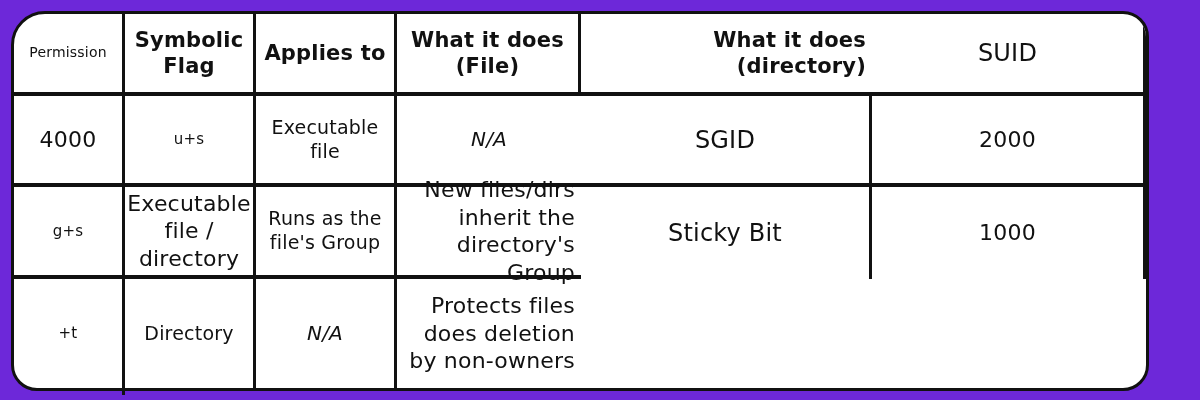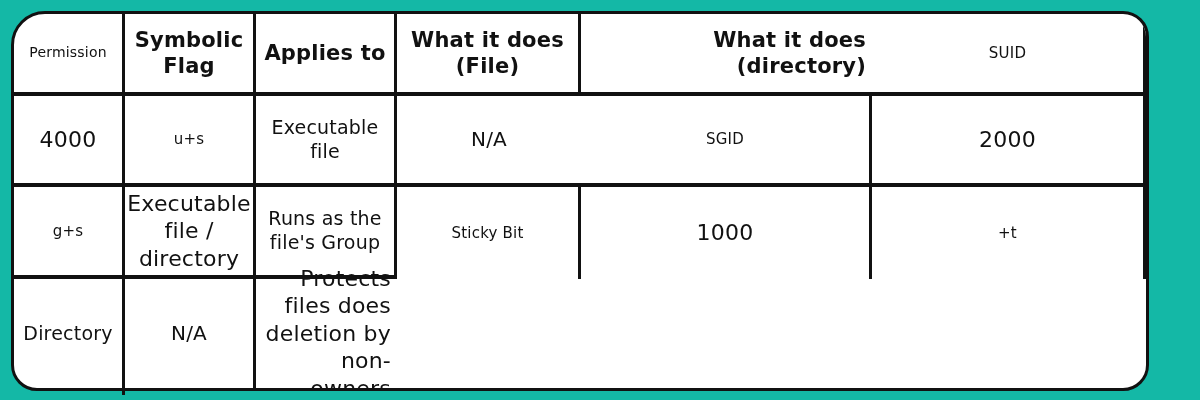--- a/index.html
+++ b/index.html
@@ -5,21 +5,21 @@
   html, body {
     margin: 0;
     padding: 0;
     background: #ffffff;
     font-family: "DejaVu Sans", "Liberation Sans", sans-serif;
   }
   .canvas {
     position: relative;
     width: 1200px;
     height: 400px;
-    background: #14b8a6;
+    background: #6d28d9;
     overflow: hidden;
   }
   .table-wrap {
     position: absolute;
     left: 11px;
     top: 11px;
     width: 1132px;
     height: 374px;
     border: 3px solid #111111;
     border-radius: 34px 26px 26px 26px;
@@ -45,24 +45,24 @@
     padding: 2px 6px;
     box-sizing: border-box;
     line-height: 1.25;
     letter-spacing: 0.2px;
   }
   .cell.last-col { border-right: none; text-align: right; }
   .cell.last-row { border-bottom: none; }
   .header-row { border-bottom-width: 4px; font-size: 21px; font-weight: bold; }
   .header-row.perm { font-size: 14px; font-weight: normal; }
   .body-cell { font-size: 19px; }
-  .perm-cell { font-size: 15px; }
+  .perm-cell { font-size: 24px; }
   .octal-cell { font-size: 22px; }
   .flag-cell { font-size: 15px; }
-  .na { font-size: 20px; }
+  .na { font-style: italic; font-size: 20px; }
   .sep-bottom { border-bottom-width: 4px; }
   .wide-cell { font-size: 22px; }
   
   .overshoot {
     position: absolute;
     left: 122px;
     top: 383px;
     width: 3px;
     height: 12px;
     background: #111111;
@@ -85,20 +85,21 @@
       <div class="cell body-cell octal-cell sep-bottom">4000</div>
       <div class="cell body-cell flag-cell sep-bottom">u+s</div>
       <div class="cell body-cell sep-bottom">Executable file</div>
       <div class="cell body-cell na sep-bottom last-col">N/A</div>
 
       <div class="cell body-cell perm-cell sep-bottom">SGID</div>
       <div class="cell body-cell octal-cell sep-bottom">2000</div>
       <div class="cell body-cell flag-cell sep-bottom">g+s</div>
       <div class="cell body-cell wide-cell sep-bottom">Executable file / directory</div>
       <div class="cell body-cell sep-bottom">Runs as the file's Group</div>
+      <div class="cell body-cell wide-cell sep-bottom last-col">New files/dirs inherit the directory's Group</div>
 
       <div class="cell body-cell perm-cell last-row">Sticky Bit</div>
       <div class="cell body-cell octal-cell last-row">1000</div>
       <div class="cell body-cell flag-cell last-row">+t</div>
       <div class="cell body-cell last-row">Directory</div>
       <div class="cell body-cell na last-row">N/A</div>
       <div class="cell body-cell wide-cell last-row last-col">Protects files does deletion by non-owners</div>
 
     </div>
   </div>

